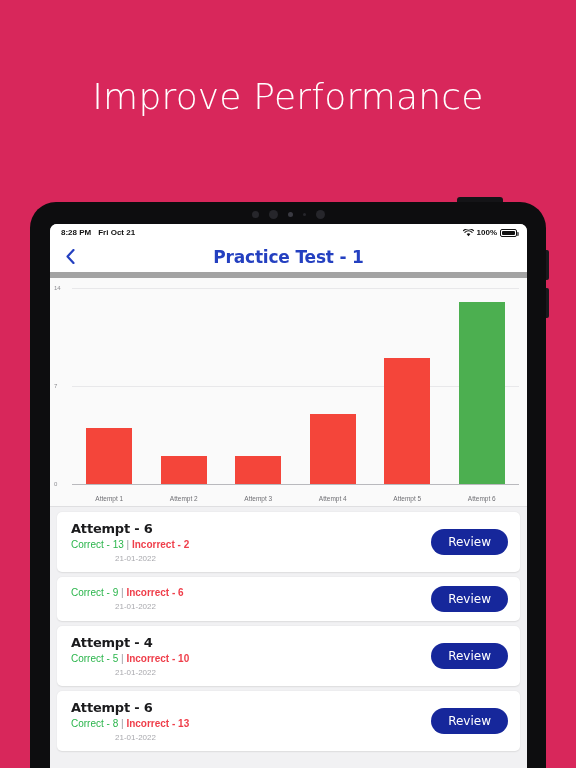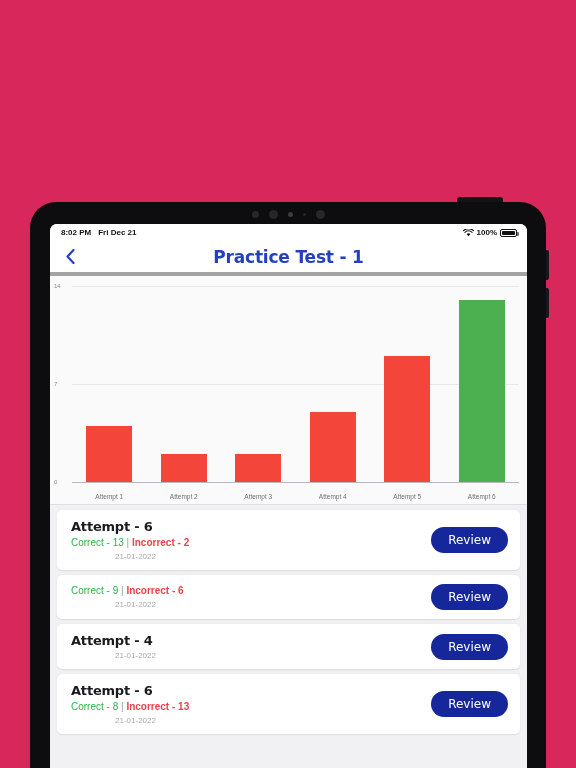--- a/index.html
+++ b/index.html
@@ -136,21 +136,21 @@
     width: 2px; height: 4px;
     background: #6f6f6f;
     border-radius: 0 1px 1px 0;
   }
 
   
   .nav-bar {
     position: relative;
     height: 31px;
     background: #ffffff;
-    border-bottom: 4px solid #a3a3a3;
+    border-bottom: 6px solid #a3a3a3;
     display: flex;
     align-items: center;
   }
   .back-chevron {
     position: absolute;
     left: 12px;
     top: 50%;
     transform: translateY(-50%);
     width: 16px; height: 20px;
     display: flex;
@@ -290,40 +290,41 @@
     font-size: 12px;
     font-family: "DejaVu Sans", sans-serif;
     cursor: pointer;
     white-space: nowrap;
   }
 </style>
 </head>
 <body>
 
 <div class="promo">
+  <div class="promo-title">Improve Performance</div>
 
   <div class="power-button"></div>
   <div class="volume-button volume-up"></div>
   <div class="volume-button volume-down"></div>
 
   <div class="device">
     <div class="bezel-sensors">
       <span class="sensor s1"></span>
       <span class="sensor s2"></span>
       <span class="sensor s3"></span>
       <span class="sensor s4"></span>
       <span class="sensor s5"></span>
     </div>
 
     <div class="screen">
 
       <div class="status-bar">
         <div class="status-left">
-          <span>8:02 PM</span>
-          <span>Fri Dec 21</span>
+          <span>8:28 PM</span>
+          <span>Fri Oct 21</span>
         </div>
         <div class="status-right">
           <svg class="wifi-icon" width="11" height="8" viewBox="0 0 11 8">
             <path d="M5.5 7.2 L3.6 5.0 A3 3 0 0 1 7.4 5.0 Z" fill="#111"></path>
             <path d="M1.9 3.3 A5.4 5.4 0 0 1 9.1 3.3" stroke="#111" stroke-width="1.1" fill="none" stroke-linecap="round"></path>
             <path d="M0.5 1.6 A7.6 7.6 0 0 1 10.5 1.6" stroke="#111" stroke-width="1.1" fill="none" stroke-linecap="round"></path>
           </svg>
           <span>100%</span>
           <span class="battery"></span>
         </div>
@@ -391,20 +392,21 @@
           <div class="attempt-card">
             <div class="card-text">
               <div class="attempt-score"><span class="score-correct">Correct - 9</span><span class="score-sep"> | </span><span class="score-incorrect">Incorrect - 6</span></div>
               <div class="attempt-date">21-01-2022</div>
             </div>
             <button class="review-button">Review</button>
           </div>
           <div class="attempt-card">
             <div class="card-text">
               <div class="attempt-title">Attempt - 4</div>
+              <div class="attempt-score"><span class="score-correct">Correct - 5</span><span class="score-sep"> | </span><span class="score-incorrect">Incorrect - 10</span></div>
               <div class="attempt-date">21-01-2022</div>
             </div>
             <button class="review-button">Review</button>
           </div>
           <div class="attempt-card">
             <div class="card-text">
               <div class="attempt-title">Attempt - 6</div>
               <div class="attempt-score"><span class="score-correct">Correct - 8</span><span class="score-sep"> | </span><span class="score-incorrect">Incorrect - 13</span></div>
               <div class="attempt-date">21-01-2022</div>
             </div>

